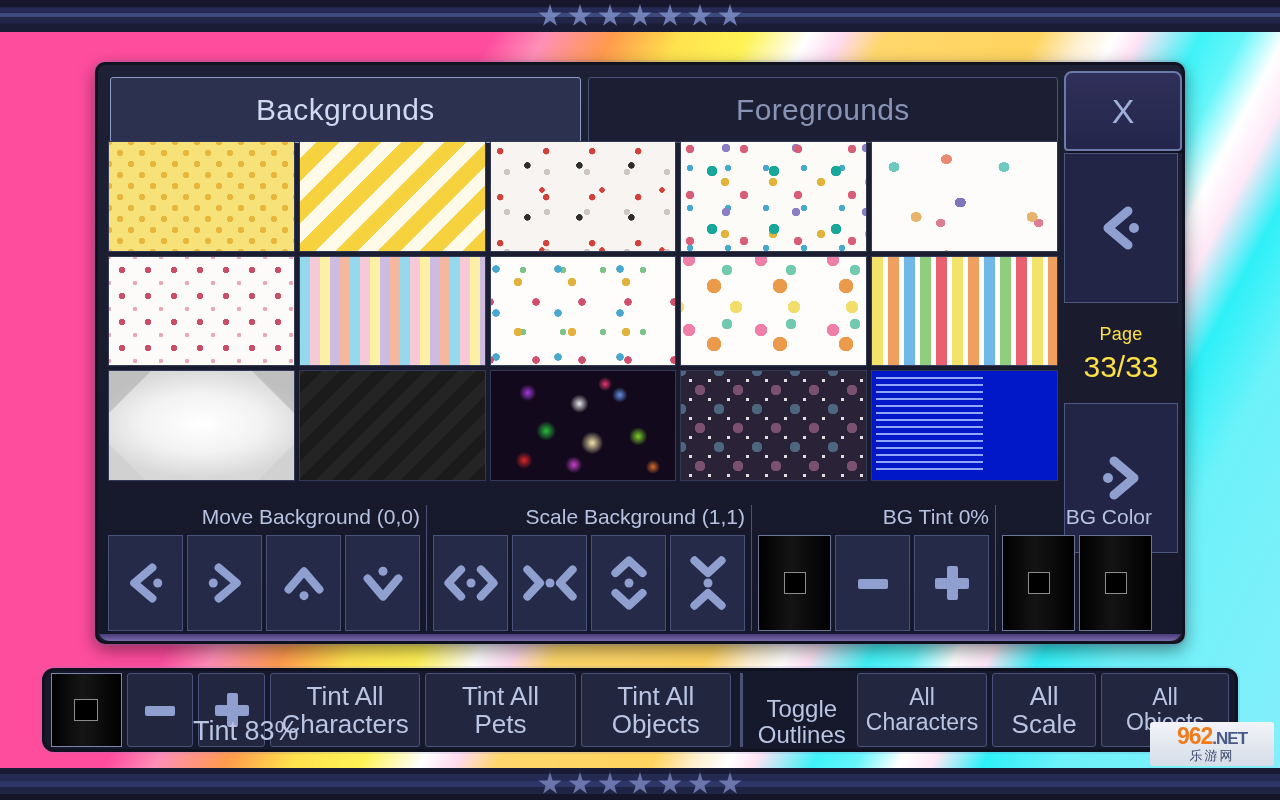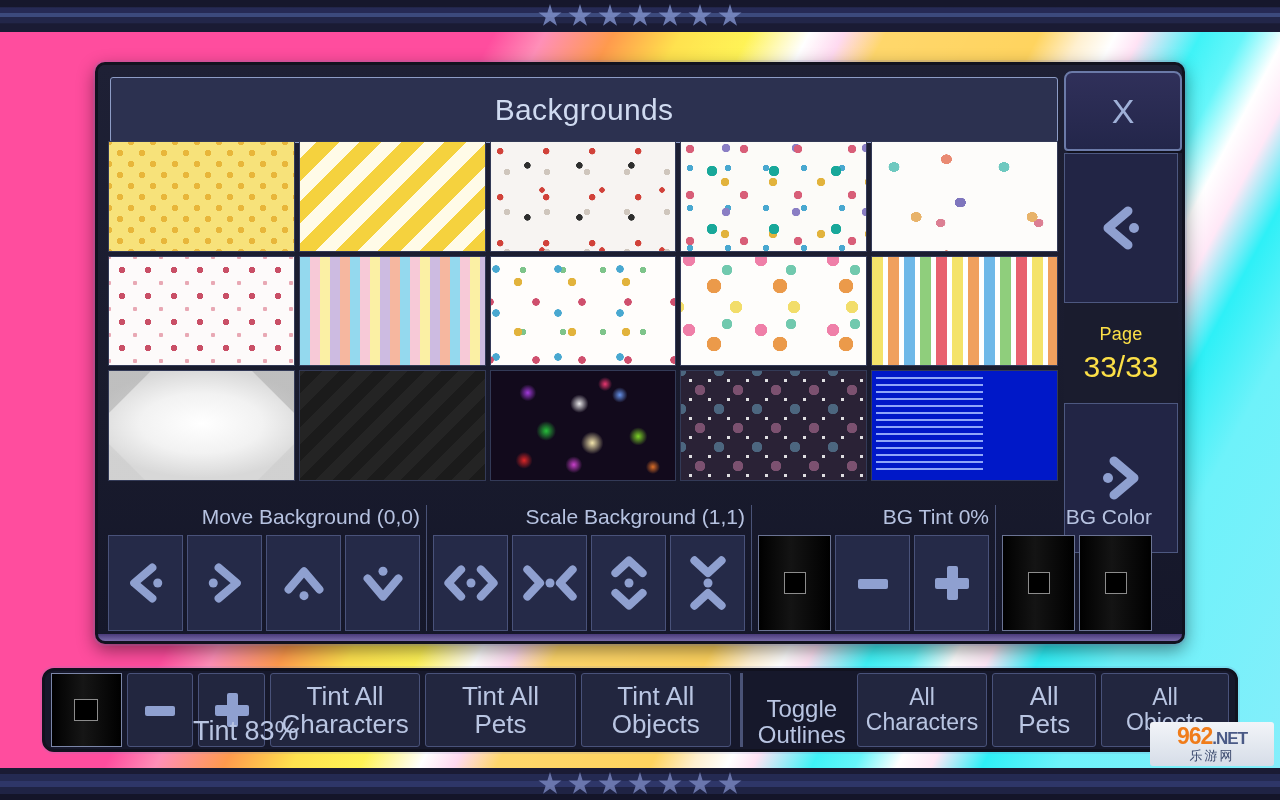--- a/index.html
+++ b/index.html
@@ -76,21 +76,21 @@
   .panel {
     position: absolute; left: 95px; top: 62px;
     width: 1090px; height: 582px;
     background: #1d1f33;
     border: 3px solid #11121f;
     border-radius: 10px;
     box-shadow: 0 0 0 2px rgba(120,130,190,.18), 0 6px 18px rgba(0,0,0,.45);
   }
   .panel-inner {
     position: absolute; inset: 0;
-    border-radius: 7px;
+    border-radius: 12px;
     background: linear-gradient(180deg,#1e2035 0%, #191b2d 60%, #15172a 100%);
     overflow: hidden;
   }
   .panel-accent {
     position: absolute; left: 0; right: 0; bottom: -3px; height: 10px;
     background: linear-gradient(180deg,#4a3b7a,#8b80bd);
   }
 
   
   .tabs {
@@ -439,20 +439,23 @@
       </div>
   </div>
 
   <div class="panel">
     <div class="panel-inner">
 
       <div class="tabs">
         <div class="tab active">
           <span>Backgrounds</span>
         </div>
+        <div class="tab inactive">
+          <span>Foregrounds</span>
+        </div>
       </div>
 
       <div class="grid-wrap">
         <div class="grid" id="thumb-grid">
             <div class="thumb">
               <div class="pat p-yellowdots"></div>
             </div>
             <div class="thumb">
               <div class="pat p-yellowstripe"></div>
             </div>
@@ -654,21 +657,21 @@
     <div class="bb-divider"></div>
 
     <div class="bb-label">Toggle
 Outlines</div>
 
     <div class="bb-btn bb-small">
       <span>All
 Characters</span>
     </div>
     <div class="bb-btn bb-pets">
-      <span>All Pets</span>
+      <span>All Scale</span>
     </div>
     <div class="bb-btn bb-small">
       <span>All
 Objects</span>
     </div>
   </div>
 
   <div class="watermark">
     <div class="wm-top">
       <span class="wm-962">962</span><span class="wm-net">.NET</span>

